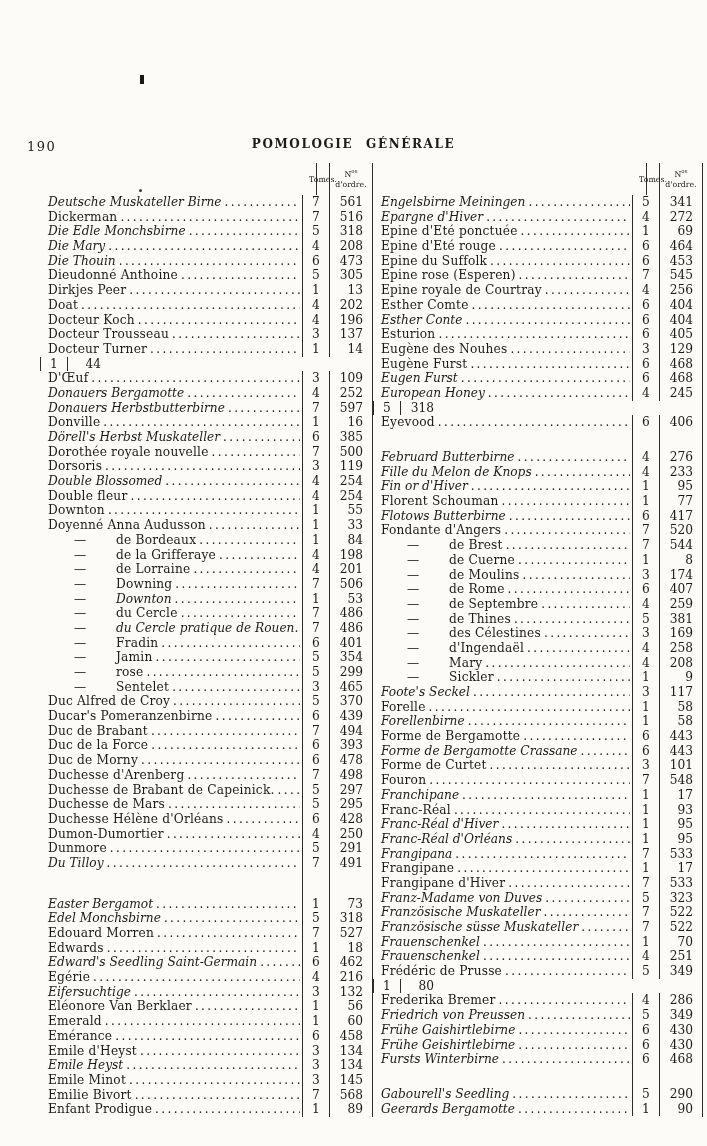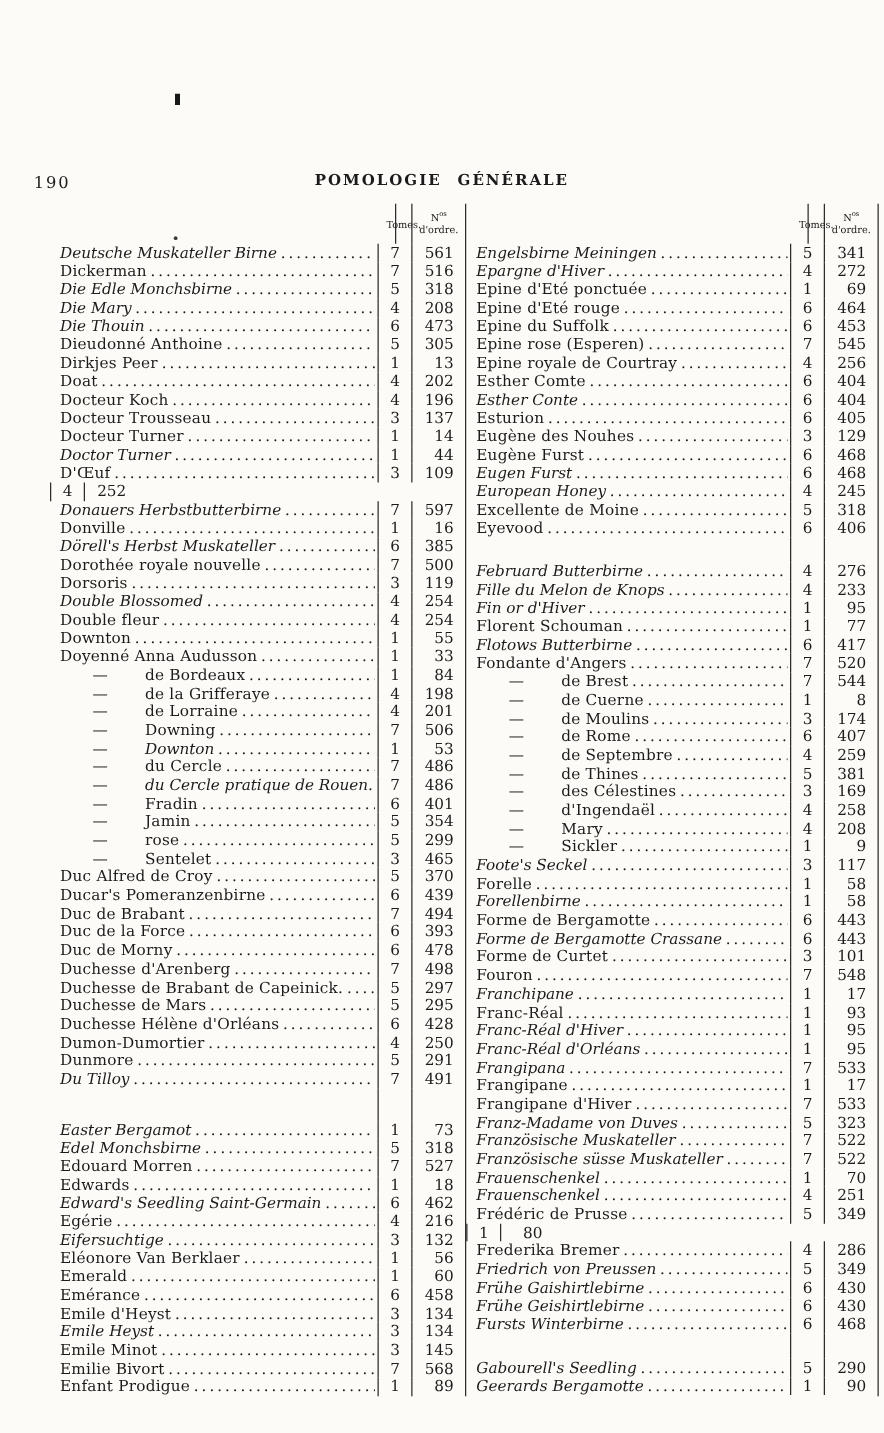--- a/index.html
+++ b/index.html
@@ -160,36 +160,36 @@
           </div>
           <div class="row">
             <span class="c-name">
               <span class="lbl">Docteur Turner</span>
               <span class="leader"></span>
             </span>
             <span class="c-tome">1</span>
             <span class="c-ordre">14</span>
           </div>
           <div class="row">
-            <span class="c-name">
-              <span class="lbl it">Doctor Turner</span>
-              <span class="leader"></span>
-            </span>
             <span class="c-tome">1</span>
             <span class="c-ordre">44</span>
           </div>
           <div class="row">
             <span class="c-name">
               <span class="lbl">D'Œuf</span>
               <span class="leader"></span>
             </span>
             <span class="c-tome">3</span>
             <span class="c-ordre">109</span>
           </div>
           <div class="row">
+            <span class="c-name">
+              <span class="lbl it">Donauers Bergamotte</span>
+              <span class="leader"></span>
+            </span>
             <span class="c-tome">4</span>
             <span class="c-ordre">252</span>
           </div>
           <div class="row">
             <span class="c-name">
               <span class="lbl it">Donauers Herbstbutterbirne</span>
               <span class="leader"></span>
             </span>
             <span class="c-tome">7</span>
             <span class="c-ordre">597</span>
@@ -696,24 +696,20 @@
           </div>
           <div class="row">
             <span class="c-name">
               <span class="lbl it">European Honey</span>
               <span class="leader"></span>
             </span>
             <span class="c-tome">4</span>
             <span class="c-ordre">245</span>
           </div>
           <div class="row">
-            <span class="c-name">
-              <span class="lbl">Excellente de Moine</span>
-              <span class="leader"></span>
-            </span>
             <span class="c-tome">5</span>
             <span class="c-ordre">318</span>
           </div>
           <div class="row">
             <span class="c-name">
               <span class="lbl">Eyevood</span>
               <span class="leader"></span>
             </span>
             <span class="c-tome">6</span>
             <span class="c-ordre">406</span>

